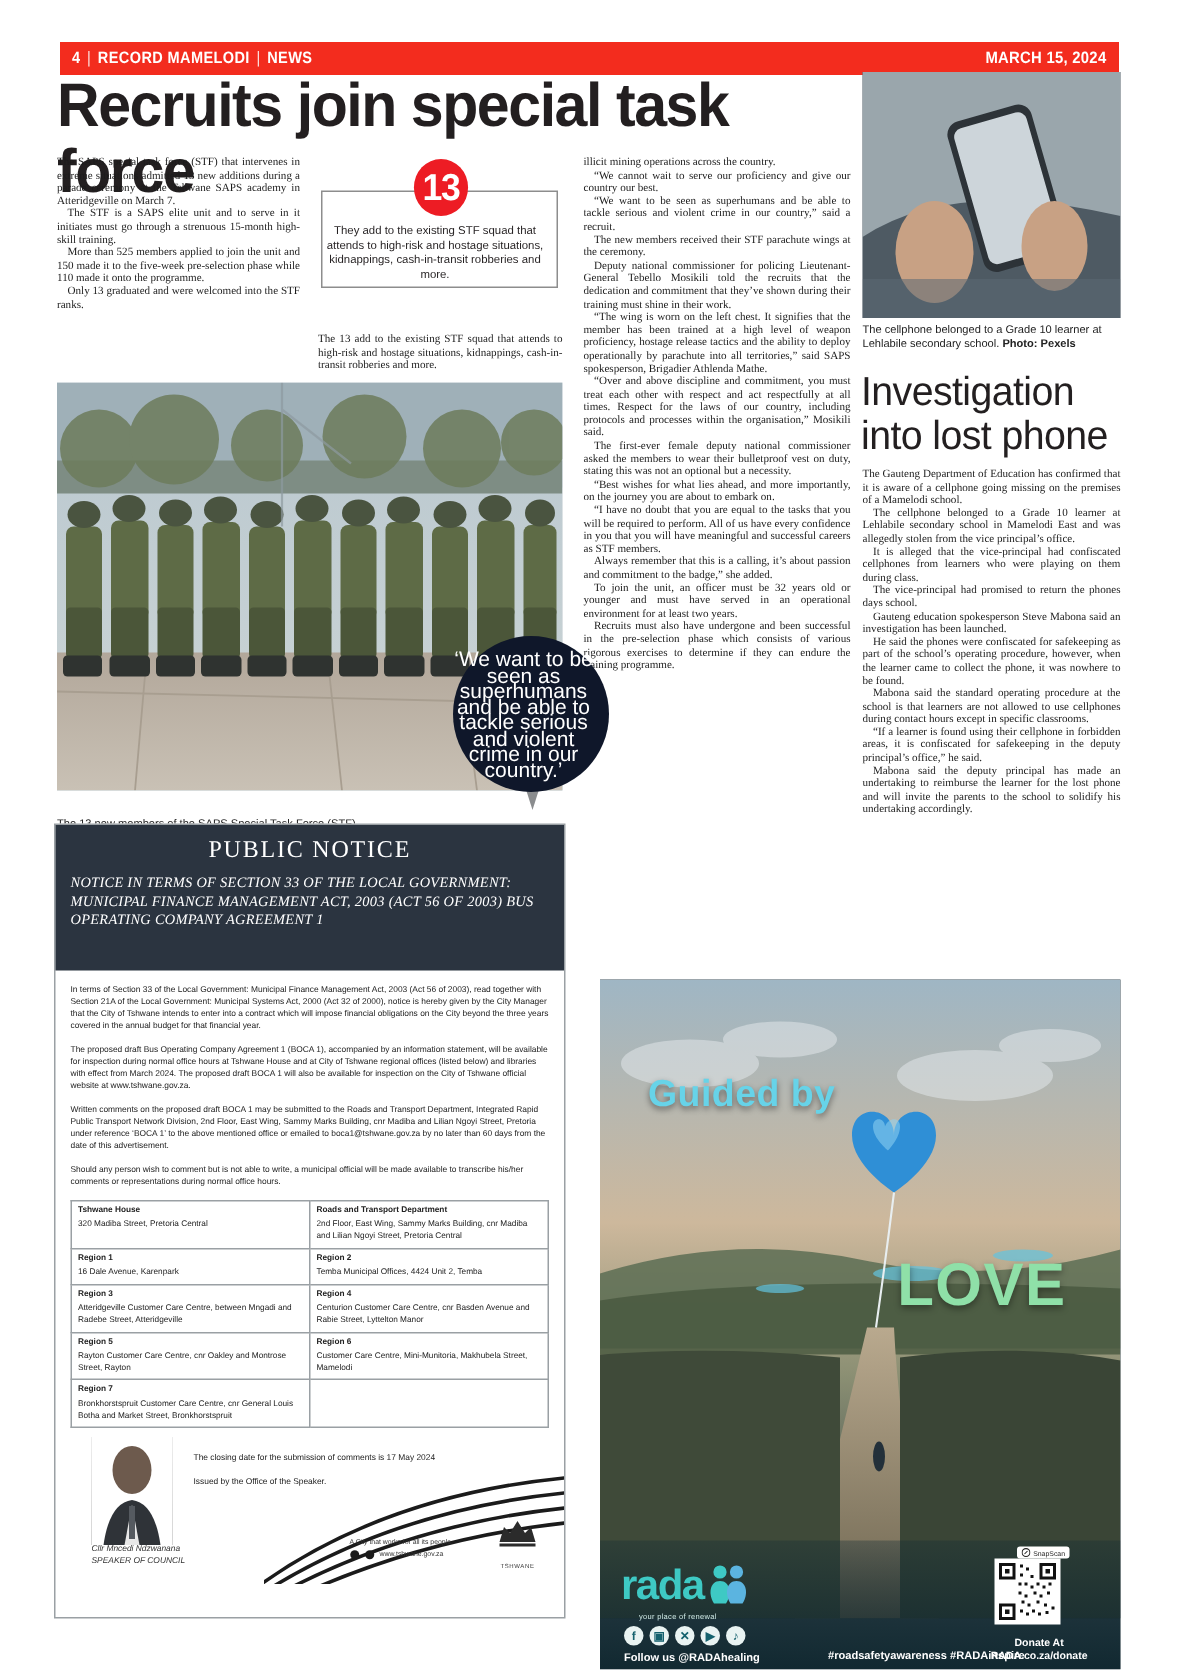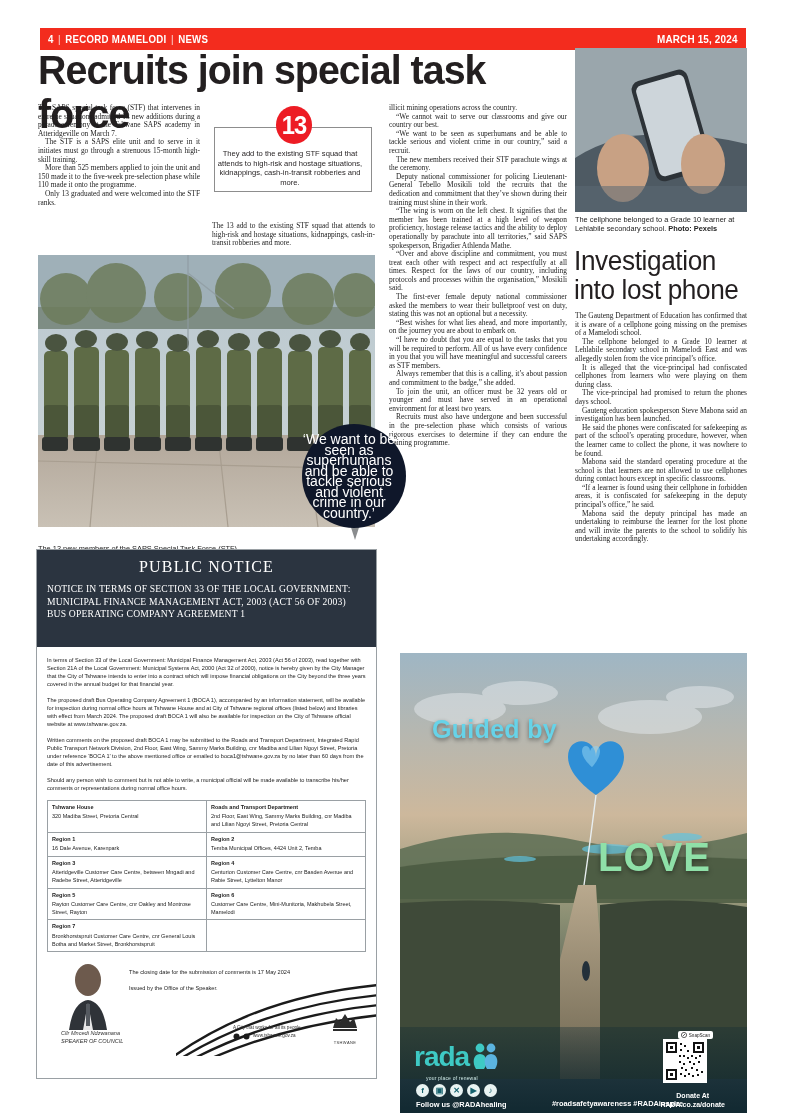--- a/index.html
+++ b/index.html
@@ -134,20 +134,21 @@
   .notice-head{
     background:#2b3440;color:#fff;padding:8px 10px 26px 10px;
   }
   .notice-title{
     font-family:"Liberation Serif",serif;font-size:16px;
     text-align:center;letter-spacing:1.2px;margin-bottom:7px;
   }
   .notice-sub{
     font-family:"Liberation Serif",serif;font-size:9.6px;line-height:12.6px;
     letter-spacing:.2px;
+    font-style:italic;
   }
   .notice-body{padding:9px 10px 0 10px;}
   .notice-body p{
     font-family:"Liberation Sans Narrow","Liberation Sans",sans-serif;
     font-size:5.6px;line-height:8px;margin:0 0 8px 0;color:#222;
     text-align:left;
   }
   .addr-table{
     margin:4px 10px 0 10px;border:1px solid #9aa0a4;border-collapse:collapse;
     width:calc(100% - 20px);
@@ -291,21 +292,21 @@
     <div class="callout-text">They add to the existing STF squad that attends to high-risk and hostage situations, kidnappings, cash-in-transit robberies and more.</div>
   </div>
   <div class="callout-circle">13</div>
 
   <div class="col" id="col2a">
       <p class="first">The 13 add to the existing STF squad that attends to high-risk and hostage situations, kidnappings, cash-in-transit robberies and more.</p>
     </div>
 
   <div class="col" id="col3">
       <p class="first">illicit mining operations across the country.</p>
-      <p>“We cannot wait to serve our classrooms and give our country our best.</p>
+      <p>“We cannot wait to serve our proficiency and give our country our best.</p>
       <p>“We want to be seen as superhumans and be able to tackle serious and violent crime in our country,” said a recruit.</p>
       <p>The new members received their STF parachute wings at the ceremony.</p>
       <p>Deputy national commissioner for policing Lieutenant-General Tebello Mosikili told the recruits that the dedication and commitment that they’ve shown during their training must shine in their work.</p>
       <p>“The wing is worn on the left chest. It signifies that the member has been trained at a high level of weapon proficiency, hostage release tactics and the ability to deploy operationally by parachute into all territories,” said SAPS spokesperson, Brigadier Athlenda Mathe.</p>
       <p>“Over and above discipline and commitment, you must treat each other with respect and act respectfully at all times. Respect for the laws of our country, including protocols and processes within the organisation,” Mosikili said.</p>
       <p>The first-ever female deputy national commissioner asked the members to wear their bulletproof vest on duty, stating this was not an optional but a necessity.</p>
       <p>“Best wishes for what lies ahead, and more importantly, on the journey you are about to embark on.</p>
       <p>“I have no doubt that you are equal to the tasks that you will be required to perform. All of us have every confidence in you that you will have meaningful and successful careers as STF members.</p>
       <p>Always remember that this is a calling, it’s about passion and commitment to the badge,” she added.</p>
       <p>To join the unit, an officer must be 32 years old or younger and must have served in an operational environment for at least two years.</p>

